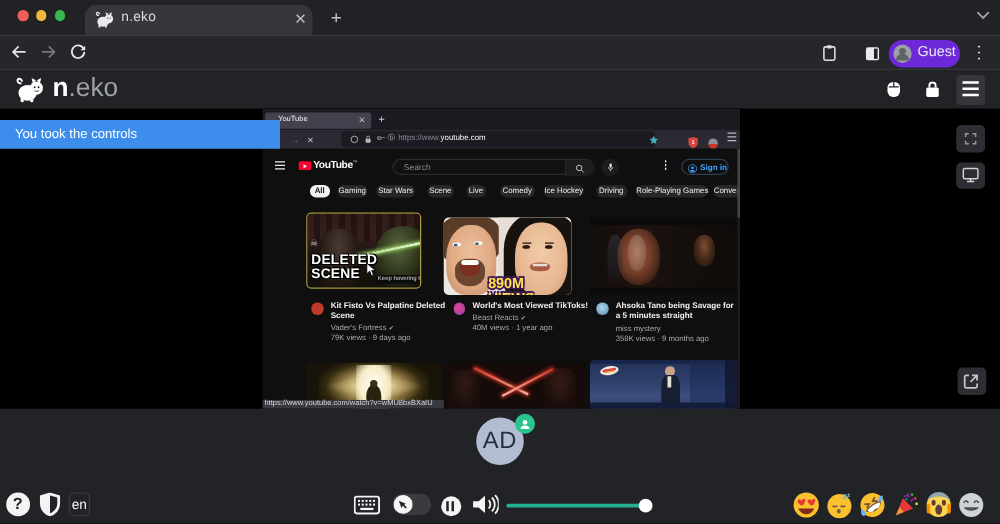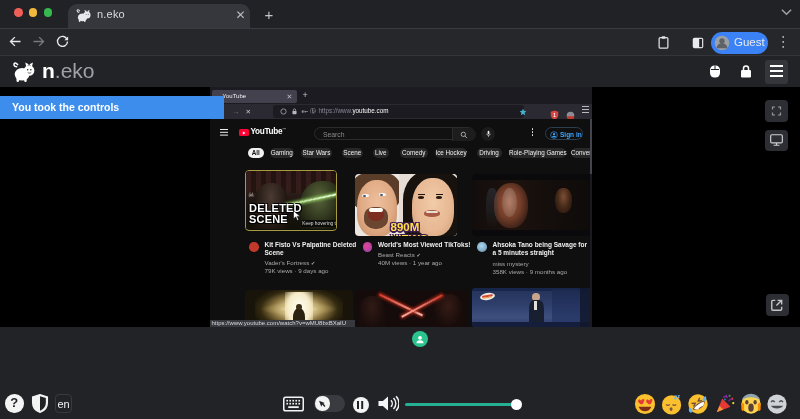--- a/index.html
+++ b/index.html
@@ -17,21 +17,21 @@
 #urlpill{left:81px;top:3px;width:473px;height:21px;background:#1c1d20;border-radius:11px}
 
 #nheader{left:0;top:56px;width:800px;height:31px;background:#222327}
 #nekotxt{left:42px;top:3px;font-size:21px;color:#fff;font-weight:700}
 #nekotxt span{color:#9fa1a8;font-weight:400}
 #menubtn{left:765px;top:4px;width:23px;height:24px;background:#35363c;border-radius:3px}
 
 #stage{left:0;top:87px;width:800px;height:240px;background:#000}
 #screen{left:209.5px;top:0;width:382.5px;height:240px;background:#0f0f0f;overflow:hidden}
 #banner{left:0;top:8.5px;width:224px;height:23px;background:#3d8ded;z-index:30}
-#banner div{margin:5px 0 0 12px;color:#fff;font-size:10.5px;font-weight:700}
+#banner div{margin:5px 0 0 12px;color:#fff;font-size:10.5px;font-weight:400}
 .sidebtn{left:765px;width:23px;background:#2d2e33;border-radius:4px}
 
 #fftabs{left:0;top:0;width:382.5px;height:16.5px;background:#1c1b22}
 #fftab{left:2px;top:2.5px;width:85px;height:13.5px;background:#42414d;border-radius:2px;color:#f2f1f6;font-size:6px;line-height:13.5px;padding-left:11px}
 #fftoolbar{left:0;top:16.5px;width:382.5px;height:15.5px;background:#2b2a33}
 #ffurl{left:63px;top:1.5px;width:251px;height:12.5px;background:#1c1b22;border-radius:3px;color:#9e9ea8;font-size:7px;line-height:12.5px}
 
 #yt{left:0;top:32px;width:382.5px;height:208px;background:#0f0f0f}
 #ytlogo{left:29px;top:10px;width:10.5px;height:7px;background:#f03;border-radius:1.5px}
 #ytsearch{left:104.5px;top:8px;width:161px;height:13px;border:1px solid #2b2b2d;border-radius:7px;background:#111}
@@ -85,21 +85,21 @@
         <path d="M21 4v6h-6z" fill="#e6e7ea"></path>
       </svg>
     <svg class="abs" style="left:656px;top:6px" width="15" height="15" viewBox="0 0 24 24">
         <rect x="5" y="4" width="14" height="17" rx="2" stroke="#dfe1e5" stroke-width="2" fill="none"></rect>
         <rect x="9" y="2" width="6" height="4" rx="1" fill="#dfe1e5"></rect>
       </svg>
     <svg class="abs" style="left:691px;top:6.5px" width="14" height="14" viewBox="0 0 24 24">
         <rect x="3" y="3" width="18" height="18" rx="3" fill="#e8eaed"></rect>
         <rect x="14" y="5" width="5" height="14" fill="#242529"></rect>
       </svg>
-    <div class="abs" style="left:711px;top:3px;width:57px;height:22px;background:#3b82f6;border-radius:11px">
+    <div class="abs" style="left:711px;top:3px;width:57px;height:22px;background:#6d28d9;border-radius:11px">
       <svg class="abs" style="left:3px;top:3px" width="16" height="16" viewBox="0 0 24 24">
           <circle cx="12" cy="12" r="11" fill="#9aa0a6"></circle>
           <circle cx="12" cy="9" r="4" fill="#5f6368"></circle>
           <path d="M4 20a8 8 0 0 1 16 0z" fill="#5f6368"></path>
         </svg>
       <div class="abs" style="left:23px;top:4px;font-size:11.5px;color:#e8eaed">Guest</div>
     </div>
     <div class="abs" style="left:782px;top:5px;width:3px;height:15px;color:#cfd1d5;font-size:4px;line-height:5px">●<br>●<br>●</div>
   </div>
 
@@ -318,20 +318,21 @@
     </div>
     <div class="abs sidebtn" style="left:766px;top:207px;height:22px">
       <svg class="abs" style="left:4px;top:4px" width="14" height="14" viewBox="0 0 24 24">
           <path d="M9 4H5a2 2 0 0 0-2 2v13a2 2 0 0 0 2 2h13a2 2 0 0 0 2-2v-4" stroke="#c4c4c9" stroke-width="2.4" fill="none"></path>
           <path d="M13 4h7v7M20 4l-9 9" stroke="#c4c4c9" stroke-width="2.4" fill="none"></path>
         </svg>
     </div>
   </div>
 
   <div class="abs" id="bbar">
+    <div class="abs" id="avatar">AD</div>
     <div class="abs" id="badge">
         <svg style="position:absolute;left:3px;top:2.5px" width="10" height="11" viewBox="0 0 24 24">
           <circle cx="12" cy="8" r="4.5" fill="#fff"></circle>
           <path d="M3.5 21a8.5 7 0 0 1 17 0z" fill="#fff"></path>
         </svg>
       </div>
 
     <div class="abs" style="left:5px;top:67px;width:18.5px;height:18.5px;border-radius:50%;background:#f4f4f5;color:#222327;font-size:13px;font-weight:700;text-align:center;line-height:18.5px">?</div>
     <svg class="abs" style="left:31px;top:67px" width="18" height="19" viewBox="0 0 24 26">
         <path d="M12 1L2 4v8c0 7 5 11.5 10 13 5-1.5 10-6 10-13V4z" fill="#f4f4f5"></path>

